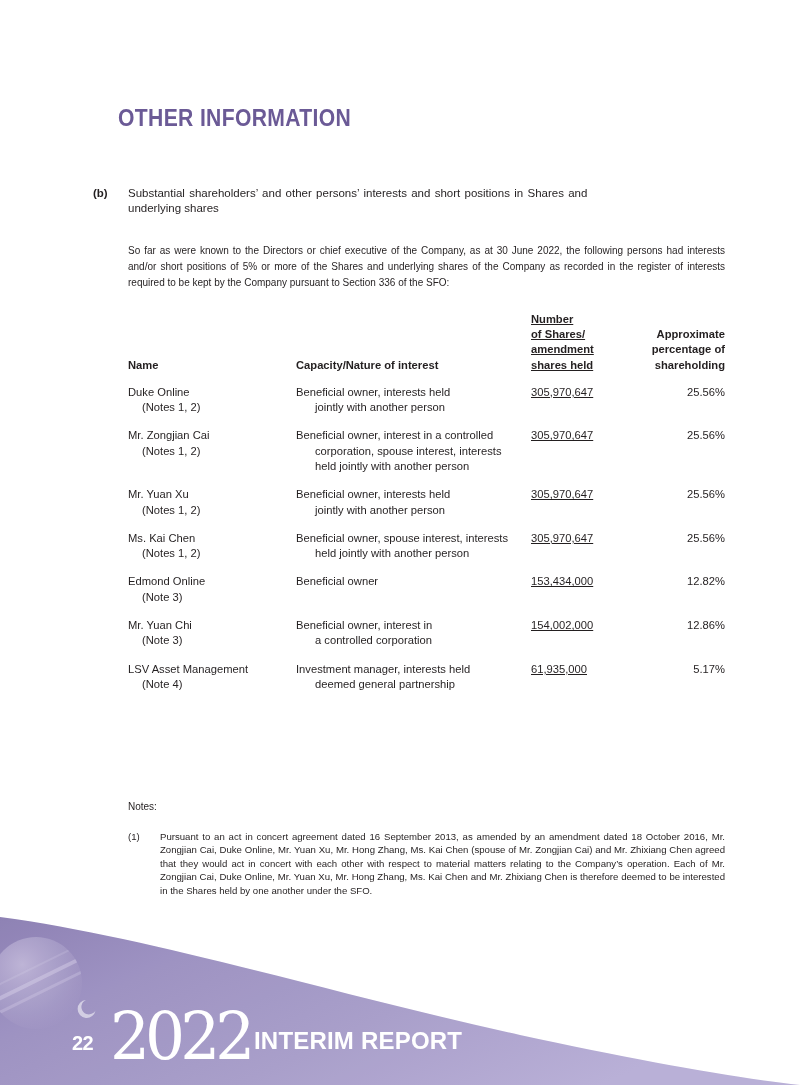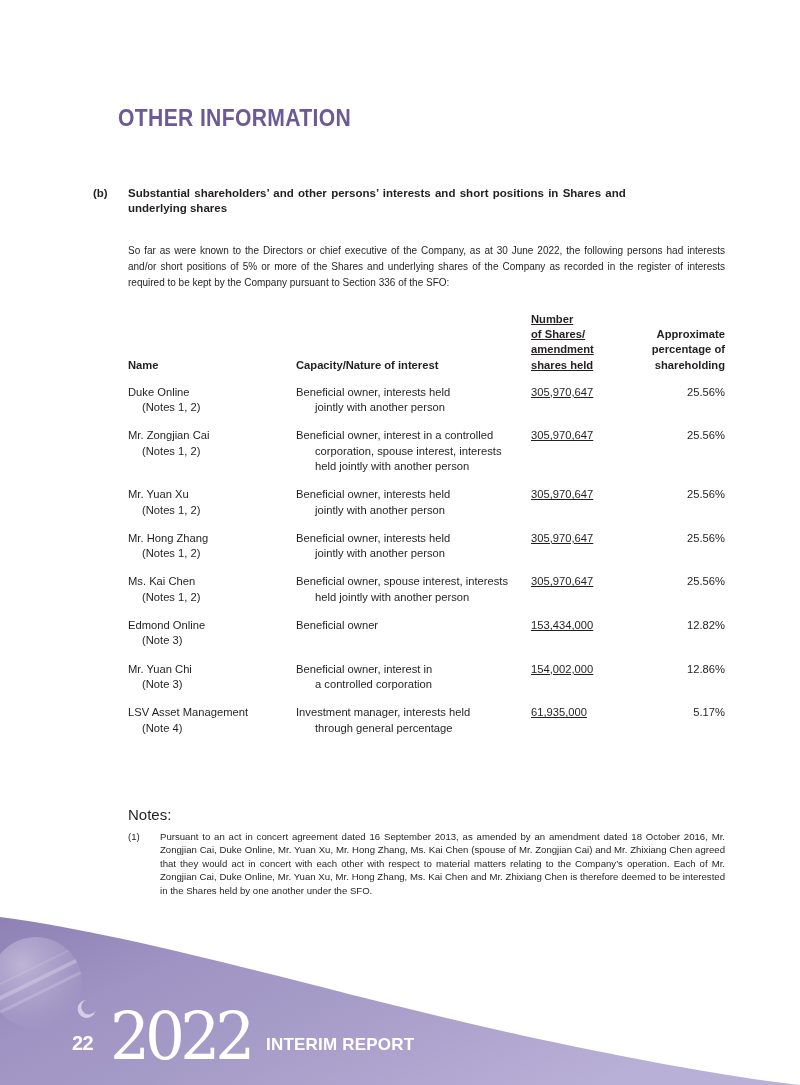--- a/index.html
+++ b/index.html
@@ -48,21 +48,21 @@
     position: absolute;
     left: 0;
     top: 0;
     font-size: 11.5px;
     font-weight: bold;
     line-height: 14.6px;
   }
   .section-b .title {
     margin-left: 35px;
     font-size: 11.5px;
-    font-weight: bold;
+    font-weight: normal;
     line-height: 14.6px;
     text-align: justify;
     text-align-last: left;
     word-spacing: 1.1px;
   }
   .section-b .title .line2 {
     display: block;
     word-spacing: normal;
   }
 
@@ -116,23 +116,22 @@
   .cell-cap .cont {
     display: block;
     padding-left: 19px;
   }
 
   
   .notes-label {
     position: absolute;
     left: 128px;
     top: 800px;
-    font-size: 15px;
+    font-size: 10px;
     line-height: 13px;
-    margin-top: 8px;
   }
   .note {
     position: absolute;
     left: 128px;
     top: 830px;
     width: 597px;
     font-size: 9.6px;
     line-height: 13.4px;
   }
   .note .num {
@@ -189,23 +188,23 @@
     font-size: 63px;
     font-weight: 300;
     color: #ffffff;
     letter-spacing: -5px;
     line-height: 1;
     transform: scaleY(1.04);
     transform-origin: left bottom;
   }
   .report-label {
     position: absolute;
-    left: 266px;
+    left: 254px;
     bottom: 30px;
-    font-size: 17px;
+    font-size: 24px;
     font-weight: bold;
     color: #ffffff;
     letter-spacing: 0.2px;
   }
 </style>
 </head>
 <body>
 
 <div class="page">
 
@@ -252,46 +251,40 @@
           <td class="col-shares">305,970,647</td>
           <td class="col-pct">25.56%</td>
         </tr>
         <tr>
           <td class="col-name cell-name"><span>Mr. Yuan Xu</span><span class="sub">(Notes 1, 2)</span></td>
           <td class="col-cap cell-cap"><span>Beneficial owner, interests held</span><span class="cont">jointly with another person</span></td>
           <td class="col-shares">305,970,647</td>
           <td class="col-pct">25.56%</td>
         </tr>
         <tr>
-          <td class="col-name cell-name"><span>Mr. Hong Zhang</span><span class="sub">(Notes 1, 2)</span></td>
-          <td class="col-cap cell-cap"><span>Beneficial owner, interests held</span><span class="cont">jointly with another person</span></td>
-          <td class="col-shares">305,970,647</td>
-          <td class="col-pct">25.56%</td>
-        </tr>
-        <tr>
           <td class="col-name cell-name"><span>Ms. Kai Chen</span><span class="sub">(Notes 1, 2)</span></td>
           <td class="col-cap cell-cap"><span>Beneficial owner, spouse interest, interests</span><span class="cont">held jointly with another person</span></td>
           <td class="col-shares">305,970,647</td>
           <td class="col-pct">25.56%</td>
         </tr>
         <tr>
           <td class="col-name cell-name"><span>Edmond Online</span><span class="sub">(Note 3)</span></td>
           <td class="col-cap cell-cap"><span>Beneficial owner</span></td>
           <td class="col-shares">153,434,000</td>
           <td class="col-pct">12.82%</td>
         </tr>
         <tr>
           <td class="col-name cell-name"><span>Mr. Yuan Chi</span><span class="sub">(Note 3)</span></td>
           <td class="col-cap cell-cap"><span>Beneficial owner, interest in</span><span class="cont">a controlled corporation</span></td>
           <td class="col-shares">154,002,000</td>
           <td class="col-pct">12.86%</td>
         </tr>
         <tr>
           <td class="col-name cell-name"><span>LSV  Asset Management</span><span class="sub">(Note 4)</span></td>
-          <td class="col-cap cell-cap"><span>Investment manager, interests held</span><span class="cont">through general percentage</span></td>
+          <td class="col-cap cell-cap"><span>Investment manager, interests held</span><span class="cont">deemed general partnership</span></td>
           <td class="col-shares">61,935,000</td>
           <td class="col-pct">5.17%</td>
         </tr>
       </tbody>
   </table>
 
   <div class="notes-label">Notes:</div>
 
   <div class="note">
     <span class="num">(1)</span>

